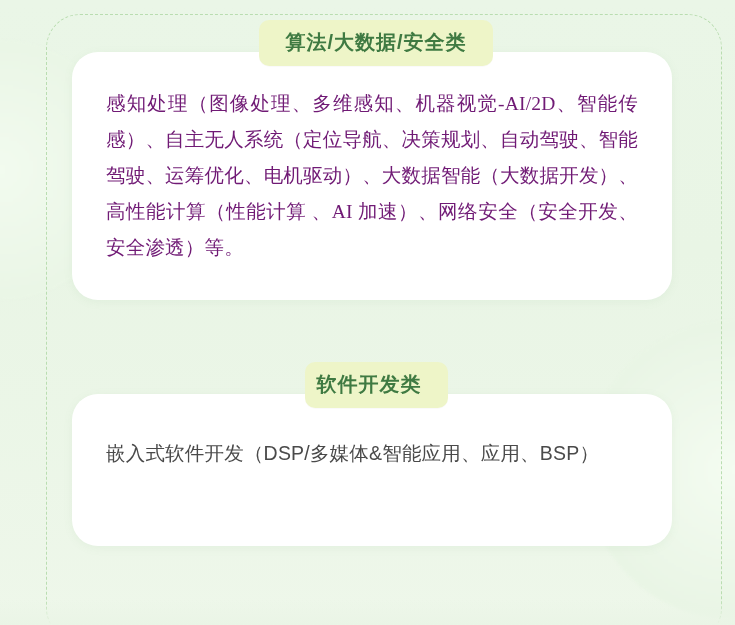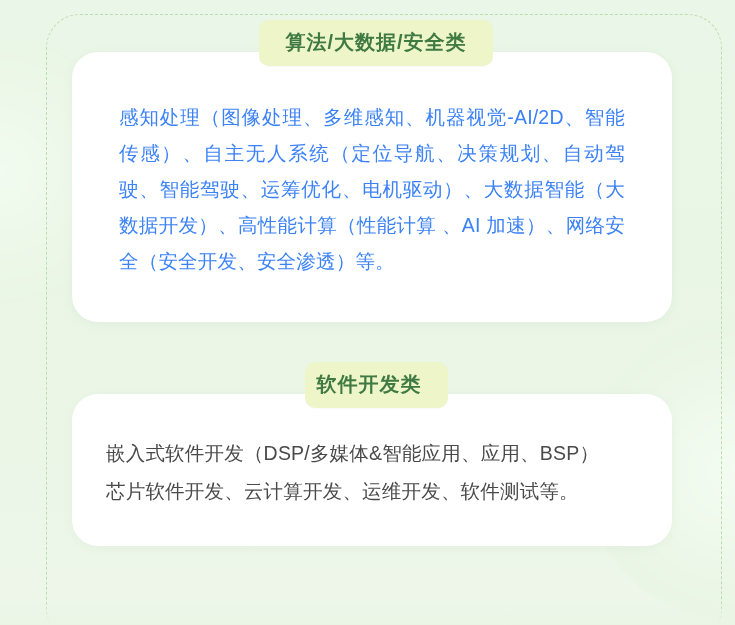--- a/index.html
+++ b/index.html
@@ -88,26 +88,27 @@
     border-radius: 26px;
     padding: 34px 34px 30px 34px;
     box-sizing: border-box;
     box-shadow: 0 2px 10px rgba(120,170,120,0.08);
     z-index: 2;
   }
   .card-algo { min-height: 248px; }
   .card-soft { min-height: 152px; padding-top: 40px; padding-bottom: 27px; }
 
   .body-text {
-    color: #3b82f6;
+    color: #701a75;
     font-size: 19.5px;
     line-height: 36px;
     letter-spacing: 0.2px;
     text-align: justify;
-    margin: 13px;
+    margin: 0;
+    font-family: Liberation Serif, serif;
   }
   .body-line {
     color: #4a4a4a;
     font-size: 19.5px;
     line-height: 38px;
     letter-spacing: 0.2px;
     margin: 0;
     white-space: nowrap;
   }
 
@@ -135,18 +136,17 @@
     <div class="tag tag-algo">算法/大数据/安全类</div>
     <div class="card card-algo">
       <p class="body-text">感知处理（图像处理、多维感知、机器视觉-AI/2D、智能传感）、自主无人系统（定位导航、决策规划、自动驾驶、智能驾驶、运筹优化、电机驱动）、大数据智能（大数据开发）、高性能计算（性能计算 、AI 加速）、网络安全（安全开发、安全渗透）等。</p>
     </div>
   </div>
 
   <div class="section section-soft">
     <div class="tag tag-soft">软件开发类</div>
     <div class="card card-soft">
       <p class="body-line">嵌入式软件开发（DSP/多媒体&amp;智能应用、应用、BSP）</p>
-      <p class="body-line">芯片软件开发、云计算开发、运维开发、软件测试等。</p>
     </div>
   </div>
 
   <div class="bottom-fade"></div>
 </div>
 
 </body></html>

